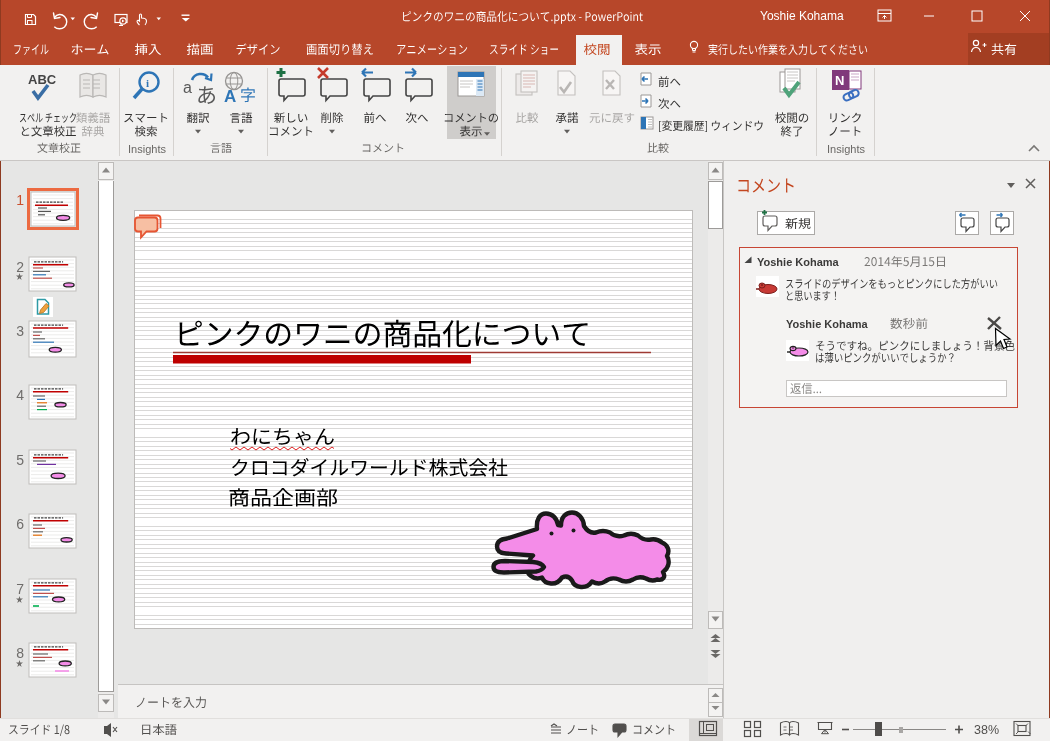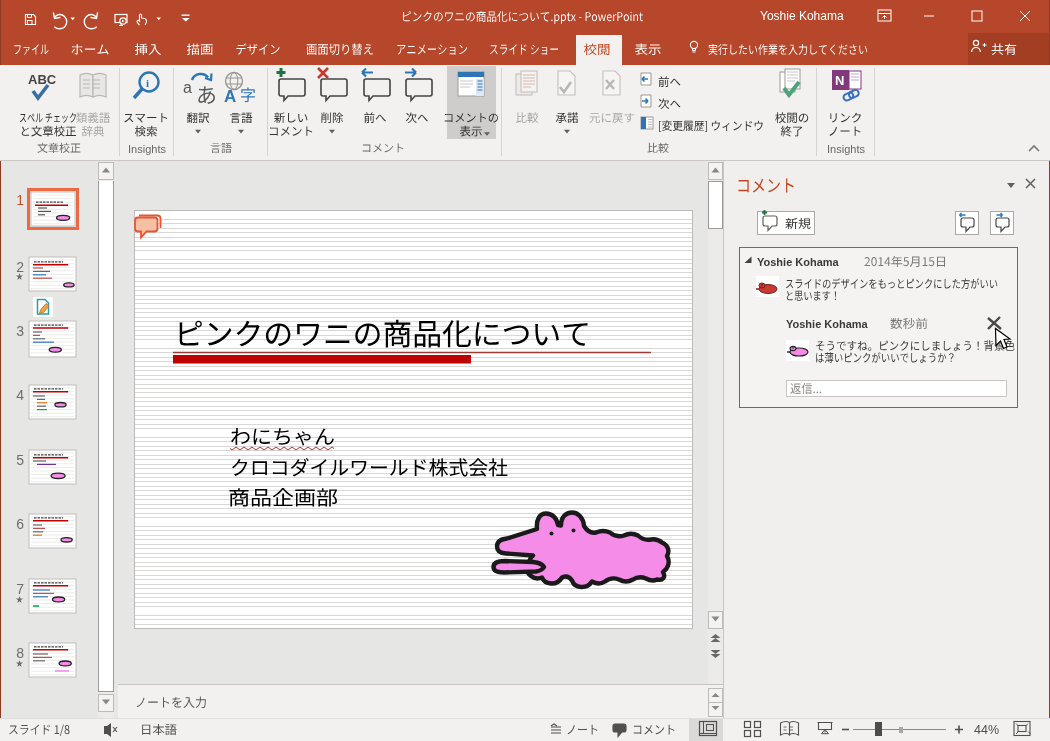--- a/index.html
+++ b/index.html
@@ -55,21 +55,21 @@
 <div style="position:absolute;left:757px;top:256px;width:100px;height:13px;font-size:11px;font-weight:bold;color:#3B3A39">Yoshie Kohama</div>
 <div style="position:absolute;left:756px;top:276px;width:23px;height:21px;background:#fff"></div>
 <div style="position:absolute;left:786px;top:318px;width:110px;height:13px;font-size:11px;font-weight:bold;color:#3B3A39">Yoshie Kohama</div>
 <div style="position:absolute;left:786px;top:340px;width:23px;height:21px;background:#fff"></div>
 <div style="position:absolute;left:786px;top:380px;width:221px;height:17px;background:#fff;border:1px solid #C8C6C4"></div>
 <div style="position:absolute;left:0px;top:718px;width:1050px;height:23px;background:#F2F1F0;border-top:1px solid #E1DFDD"></div>
 <div style="position:absolute;left:689px;top:719px;width:34px;height:22px;background:#DBD9D7"></div>
 <div style="position:absolute;left:853px;top:729px;width:93px;height:1.2px;background:#8A8886"></div>
 <div style="position:absolute;left:899px;top:727px;width:4px;height:5.5px;background:#A8A6A4"></div>
 <div style="position:absolute;left:875px;top:722px;width:6.5px;height:14px;background:#4E4C4A"></div>
-<div style="position:absolute;left:974px;top:723px;width:34px;height:14px;font-size:12.5px;color:#514F4D">44%</div>
+<div style="position:absolute;left:974px;top:723px;width:34px;height:14px;font-size:12.5px;color:#514F4D">38%</div>
 <svg class="a" style="left:0;top:0;z-index:50" width="1050" height="741" viewBox="0 0 1050 741">
     <path transform="translate(401.0 21.0) scale(0.08895 0.1)" d="M91 -84C91 -88 95 -92 99 -92C103 -92 107 -88 107 -84C107 -79 103 -76 99 -76C95 -76 91 -79 91 -84ZM86 -84C86 -76 92 -70 99 -70C106 -70 112 -76 112 -84C112 -91 106 -97 99 -97C92 -97 86 -91 86 -84ZM33 -90H22C23 -87 23 -83 23 -80C23 -74 23 -26 23 -14C23 -5 28 -0 37 1C42 2 50 3 57 3C70 3 88 2 98 0V-11C88 -8 70 -7 57 -7C51 -7 45 -7 41 -8C35 -9 33 -11 33 -17V-43C48 -47 69 -54 82 -59C86 -60 90 -62 93 -64L89 -73C86 -71 82 -69 78 -68C66 -62 47 -57 33 -53V-80C33 -84 33 -87 33 -90Z M147 -88 140 -81C149 -75 164 -62 170 -56L178 -63C171 -70 156 -82 147 -88ZM137 -8 143 2C163 -1 178 -9 190 -16C209 -28 223 -44 231 -59L225 -69C218 -54 203 -37 185 -25C174 -18 158 -11 137 -8Z M304 -93 293 -97C293 -94 291 -89 290 -87C284 -77 273 -59 252 -47L260 -41C273 -49 283 -60 291 -70H331C329 -59 321 -44 312 -33C301 -20 286 -9 264 -3L273 5C295 -3 310 -14 321 -27C331 -40 339 -57 342 -69C342 -71 344 -73 345 -75L337 -80C335 -79 332 -79 329 -79H296L299 -84C300 -86 302 -90 304 -93Z M417 -77C416 -66 413 -55 410 -45C404 -24 398 -16 392 -16C387 -16 380 -23 380 -38C380 -54 394 -74 417 -77ZM427 -77C447 -75 459 -60 459 -42C459 -22 444 -10 429 -7C426 -6 422 -6 418 -5L424 4C452 0 469 -17 469 -42C469 -66 451 -86 423 -86C394 -86 371 -63 371 -37C371 -18 381 -5 392 -5C403 -5 413 -18 420 -43C423 -54 426 -66 427 -77Z M585 -80 578 -85C576 -84 573 -84 570 -84C564 -84 513 -84 509 -84C504 -84 499 -84 496 -84C496 -82 496 -79 496 -76C496 -71 496 -54 496 -51C496 -48 496 -46 496 -43H507C507 -46 506 -49 506 -51C506 -54 506 -71 506 -75C515 -75 566 -75 573 -75C571 -61 568 -45 561 -35C551 -19 534 -9 517 -4L525 4C544 -2 561 -14 570 -30C579 -43 581 -60 584 -74C584 -76 585 -79 585 -80Z M621 -78V-67C625 -67 629 -68 633 -68C639 -68 679 -68 685 -68C689 -68 693 -68 696 -67V-78C693 -78 689 -78 685 -78C678 -78 641 -78 633 -78C629 -78 625 -78 621 -78ZM611 -19V-7C615 -7 619 -8 624 -8C631 -8 689 -8 696 -8C699 -8 703 -8 706 -7V-19C703 -18 699 -18 696 -18C689 -18 631 -18 624 -18C619 -18 615 -18 611 -19Z M777 -77C776 -66 773 -55 770 -45C764 -24 758 -16 752 -16C747 -16 740 -23 740 -38C740 -54 754 -74 777 -77ZM787 -77C807 -75 819 -60 819 -42C819 -22 804 -10 789 -7C786 -6 782 -6 778 -5L784 4C812 0 829 -17 829 -42C829 -66 811 -86 783 -86C754 -86 731 -63 731 -37C731 -18 741 -5 752 -5C763 -5 773 -18 780 -43C783 -54 786 -66 787 -77Z M853 -68V9H862V-60H883C882 -49 878 -44 863 -41C864 -39 866 -36 867 -34C885 -39 890 -46 892 -60H906V-48C906 -41 908 -39 916 -39C918 -39 927 -39 929 -39C935 -39 937 -42 938 -51C936 -52 933 -53 931 -54C931 -47 930 -46 928 -46C926 -46 919 -46 917 -46C914 -46 914 -46 914 -49V-60H939V-2C939 0 939 1 936 1C934 1 927 1 919 1C921 3 922 7 922 10C932 10 939 9 943 8C947 7 948 4 948 -2V-68H922C925 -72 927 -77 929 -81H952V-89H904V-101H895V-89H848V-81H871C874 -77 876 -72 877 -68ZM881 -81H919C917 -77 915 -72 912 -68H887C886 -72 883 -77 881 -81ZM886 -26H915V-10H886ZM878 -33V4H886V-3H923V-33Z M996 -87H1044V-64H996ZM987 -96V-56H1053V-96ZM970 -43V10H979V3H1004V9H1013V-43ZM979 -6V-34H1004V-6ZM1026 -43V10H1035V3H1062V9H1071V-43ZM1035 -6V-34H1062V-6Z M1183 -78C1175 -70 1161 -61 1147 -53V-98H1138V-9C1138 4 1142 8 1155 8C1158 8 1176 8 1179 8C1192 8 1195 1 1196 -19C1193 -19 1190 -21 1188 -23C1187 -5 1186 -1 1179 -1C1175 -1 1159 -1 1155 -1C1149 -1 1147 -2 1147 -9V-44C1162 -52 1179 -61 1190 -70ZM1118 -99C1110 -80 1096 -62 1083 -50C1084 -48 1087 -43 1088 -41C1093 -46 1099 -52 1104 -58V9H1113V-71C1118 -79 1123 -87 1126 -96Z M1255 -81V-71C1268 -70 1291 -70 1304 -71V-81C1292 -79 1268 -79 1255 -81ZM1259 -32 1251 -33C1249 -27 1249 -23 1249 -19C1249 -8 1258 -1 1278 -1C1290 -1 1300 -2 1308 -3L1308 -13C1298 -11 1289 -10 1278 -10C1262 -10 1258 -16 1258 -21C1258 -24 1258 -28 1259 -32ZM1232 -90 1221 -91C1221 -89 1221 -85 1220 -83C1219 -73 1215 -52 1215 -35C1215 -18 1217 -5 1219 4L1228 3C1228 2 1228 0 1228 -1C1227 -2 1228 -4 1228 -6C1229 -12 1234 -25 1237 -33L1232 -37C1230 -32 1227 -25 1225 -19C1224 -25 1224 -30 1224 -36C1224 -50 1227 -71 1230 -82C1230 -84 1231 -88 1232 -90Z M1329 -63 1333 -52C1343 -56 1373 -69 1393 -69C1409 -69 1419 -59 1419 -47C1419 -22 1390 -12 1359 -12L1363 -2C1400 -4 1429 -18 1429 -46C1429 -66 1413 -78 1393 -78C1376 -78 1352 -69 1342 -66C1337 -65 1333 -63 1329 -63Z M1467 -84 1455 -84C1456 -81 1456 -76 1456 -73C1456 -66 1456 -52 1457 -41C1461 -10 1471 1 1483 1C1491 1 1498 -6 1505 -26L1498 -35C1495 -23 1489 -10 1483 -10C1474 -10 1469 -24 1467 -44C1466 -54 1466 -65 1466 -72C1466 -75 1466 -81 1467 -84ZM1529 -80 1520 -77C1531 -63 1539 -39 1541 -17L1550 -21C1549 -41 1540 -66 1529 -80Z M1570 -80 1571 -69C1584 -72 1615 -75 1628 -76C1617 -70 1605 -54 1605 -36C1605 -9 1631 3 1653 4L1656 -6C1637 -7 1615 -14 1615 -38C1615 -52 1625 -70 1642 -76C1648 -78 1659 -78 1666 -78V-87C1658 -87 1647 -86 1633 -85C1611 -83 1589 -81 1581 -80C1579 -80 1575 -80 1570 -80Z M1697 2C1701 2 1705 -2 1705 -7C1705 -12 1701 -15 1697 -15C1692 -15 1689 -12 1689 -7C1689 -2 1692 2 1697 2Z M1724 27H1735V5L1735 -6C1741 -1 1747 2 1753 2C1768 2 1781 -11 1781 -34C1781 -54 1772 -67 1755 -67C1748 -67 1741 -63 1735 -58H1734L1733 -65H1724ZM1751 -8C1747 -8 1741 -9 1735 -14V-49C1742 -54 1747 -58 1753 -58C1765 -58 1770 -48 1770 -33C1770 -17 1762 -8 1751 -8Z M1799 27H1810V5L1809 -6C1815 -1 1822 2 1827 2C1842 2 1856 -11 1856 -34C1856 -54 1847 -67 1830 -67C1822 -67 1815 -63 1809 -58H1809L1808 -65H1799ZM1826 -8C1821 -8 1816 -9 1810 -14V-49C1816 -54 1822 -58 1827 -58C1840 -58 1844 -48 1844 -33C1844 -17 1836 -8 1826 -8Z M1894 2C1898 2 1902 0 1906 -1L1904 -9C1901 -8 1899 -7 1896 -7C1889 -7 1886 -12 1886 -20V-56H1904V-65H1886V-84H1877L1876 -65L1865 -65V-56H1875V-20C1875 -7 1880 2 1894 2Z M1909 0H1921L1929 -15C1932 -19 1934 -23 1936 -27H1937C1939 -23 1942 -19 1944 -15L1953 0H1965L1944 -33L1964 -65H1952L1944 -51C1942 -47 1940 -44 1938 -40H1938C1936 -44 1933 -47 1932 -51L1923 -65H1911L1931 -34Z M2000 -29H2030V-38H2000Z M2075 0H2086V-35H2100C2120 -35 2133 -44 2133 -62C2133 -81 2119 -88 2100 -88H2075ZM2086 -44V-79H2098C2114 -79 2122 -75 2122 -62C2122 -50 2114 -44 2099 -44Z M2175 2C2191 2 2205 -11 2205 -33C2205 -54 2191 -67 2175 -67C2159 -67 2145 -54 2145 -33C2145 -11 2159 2 2175 2ZM2175 -8C2164 -8 2156 -18 2156 -33C2156 -48 2164 -58 2175 -58C2186 -58 2194 -48 2194 -33C2194 -18 2186 -8 2175 -8Z M2233 0H2245L2255 -35C2256 -41 2258 -47 2259 -54H2260C2261 -47 2262 -41 2264 -35L2273 0H2287L2304 -65H2294L2284 -27C2283 -21 2282 -15 2280 -9H2280C2278 -15 2277 -21 2275 -27L2265 -65H2254L2244 -27C2243 -21 2241 -15 2240 -9H2239C2238 -15 2237 -21 2235 -27L2226 -65H2214Z M2345 2C2354 2 2361 -1 2366 -5L2362 -12C2358 -9 2352 -7 2346 -7C2334 -7 2325 -16 2325 -30H2368C2369 -32 2369 -34 2369 -36C2369 -55 2360 -67 2343 -67C2328 -67 2314 -54 2314 -33C2314 -11 2328 2 2345 2ZM2324 -38C2326 -51 2334 -58 2343 -58C2353 -58 2359 -51 2359 -38Z M2385 0H2396V-42C2400 -53 2407 -57 2412 -57C2415 -57 2417 -57 2419 -56L2421 -65C2419 -66 2417 -67 2414 -67C2407 -67 2400 -62 2395 -53H2395L2394 -65H2385Z M2433 0H2444V-35H2458C2478 -35 2491 -44 2491 -62C2491 -81 2477 -88 2458 -88H2433ZM2444 -44V-79H2456C2472 -79 2480 -75 2480 -62C2480 -50 2472 -44 2457 -44Z M2533 2C2549 2 2563 -11 2563 -33C2563 -54 2549 -67 2533 -67C2517 -67 2503 -54 2503 -33C2503 -11 2517 2 2533 2ZM2533 -8C2522 -8 2514 -18 2514 -33C2514 -48 2522 -58 2533 -58C2544 -58 2552 -48 2552 -33C2552 -18 2544 -8 2533 -8Z M2580 0H2591V-65H2580ZM2586 -79C2590 -79 2593 -81 2593 -86C2593 -90 2590 -93 2586 -93C2581 -93 2579 -90 2579 -86C2579 -81 2581 -79 2586 -79Z M2613 0H2624V-47C2631 -54 2635 -57 2642 -57C2651 -57 2654 -52 2654 -40V0H2665V-41C2665 -58 2659 -67 2645 -67C2637 -67 2630 -62 2624 -56H2623L2622 -65H2613Z M2707 2C2711 2 2715 0 2719 -1L2717 -9C2715 -8 2712 -7 2709 -7C2702 -7 2699 -12 2699 -20V-56H2717V-65H2699V-84H2690L2689 -65L2679 -65V-56H2688V-20C2688 -7 2693 2 2707 2Z" fill="#FFFFFF"></path>
     <g stroke="#fff" fill="none" stroke-width="1">
       <rect x="878" y="10" width="13" height="11"></rect>
       <path d="M878 13.5h13"></path>
       <path d="M884.5 19v-3.5m0 0l-2 2m2-2l2 2"></path>
       <path d="M924 16h10"></path>
       <rect x="972" y="11" width="10" height="10"></rect>
       <path d="M1020 11l10 10M1030 11l-10 10"></path>
     </g>

